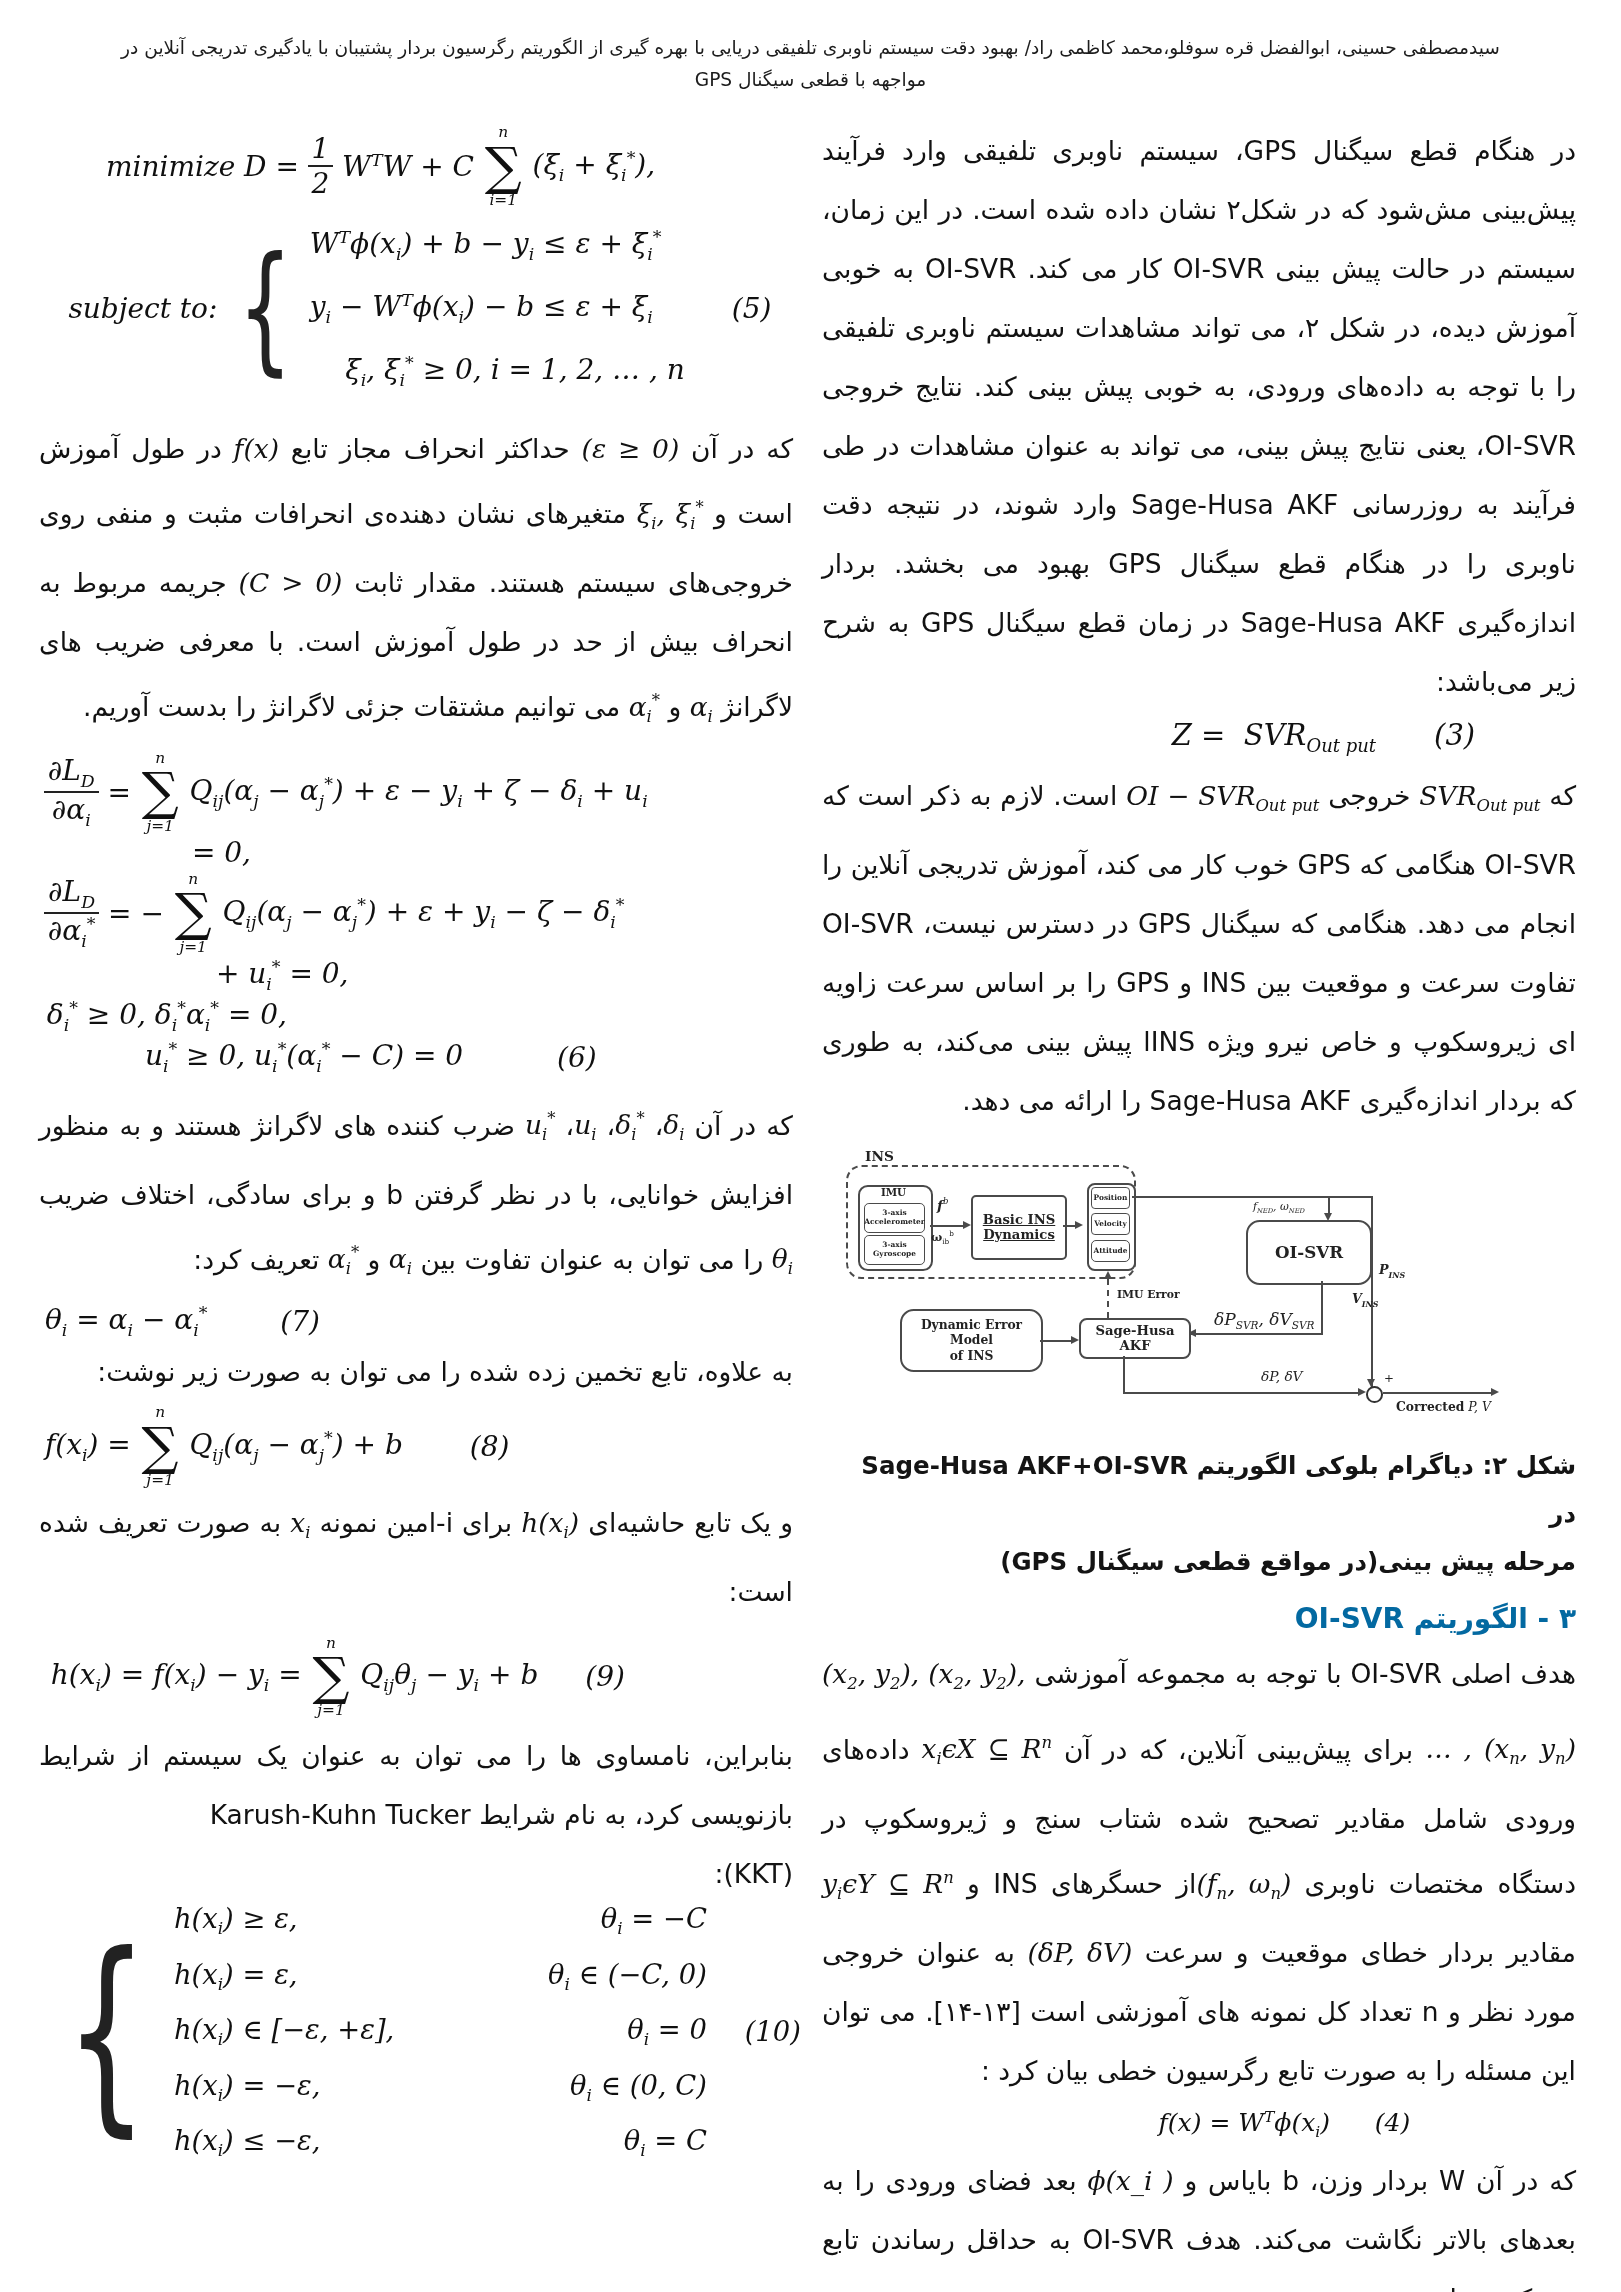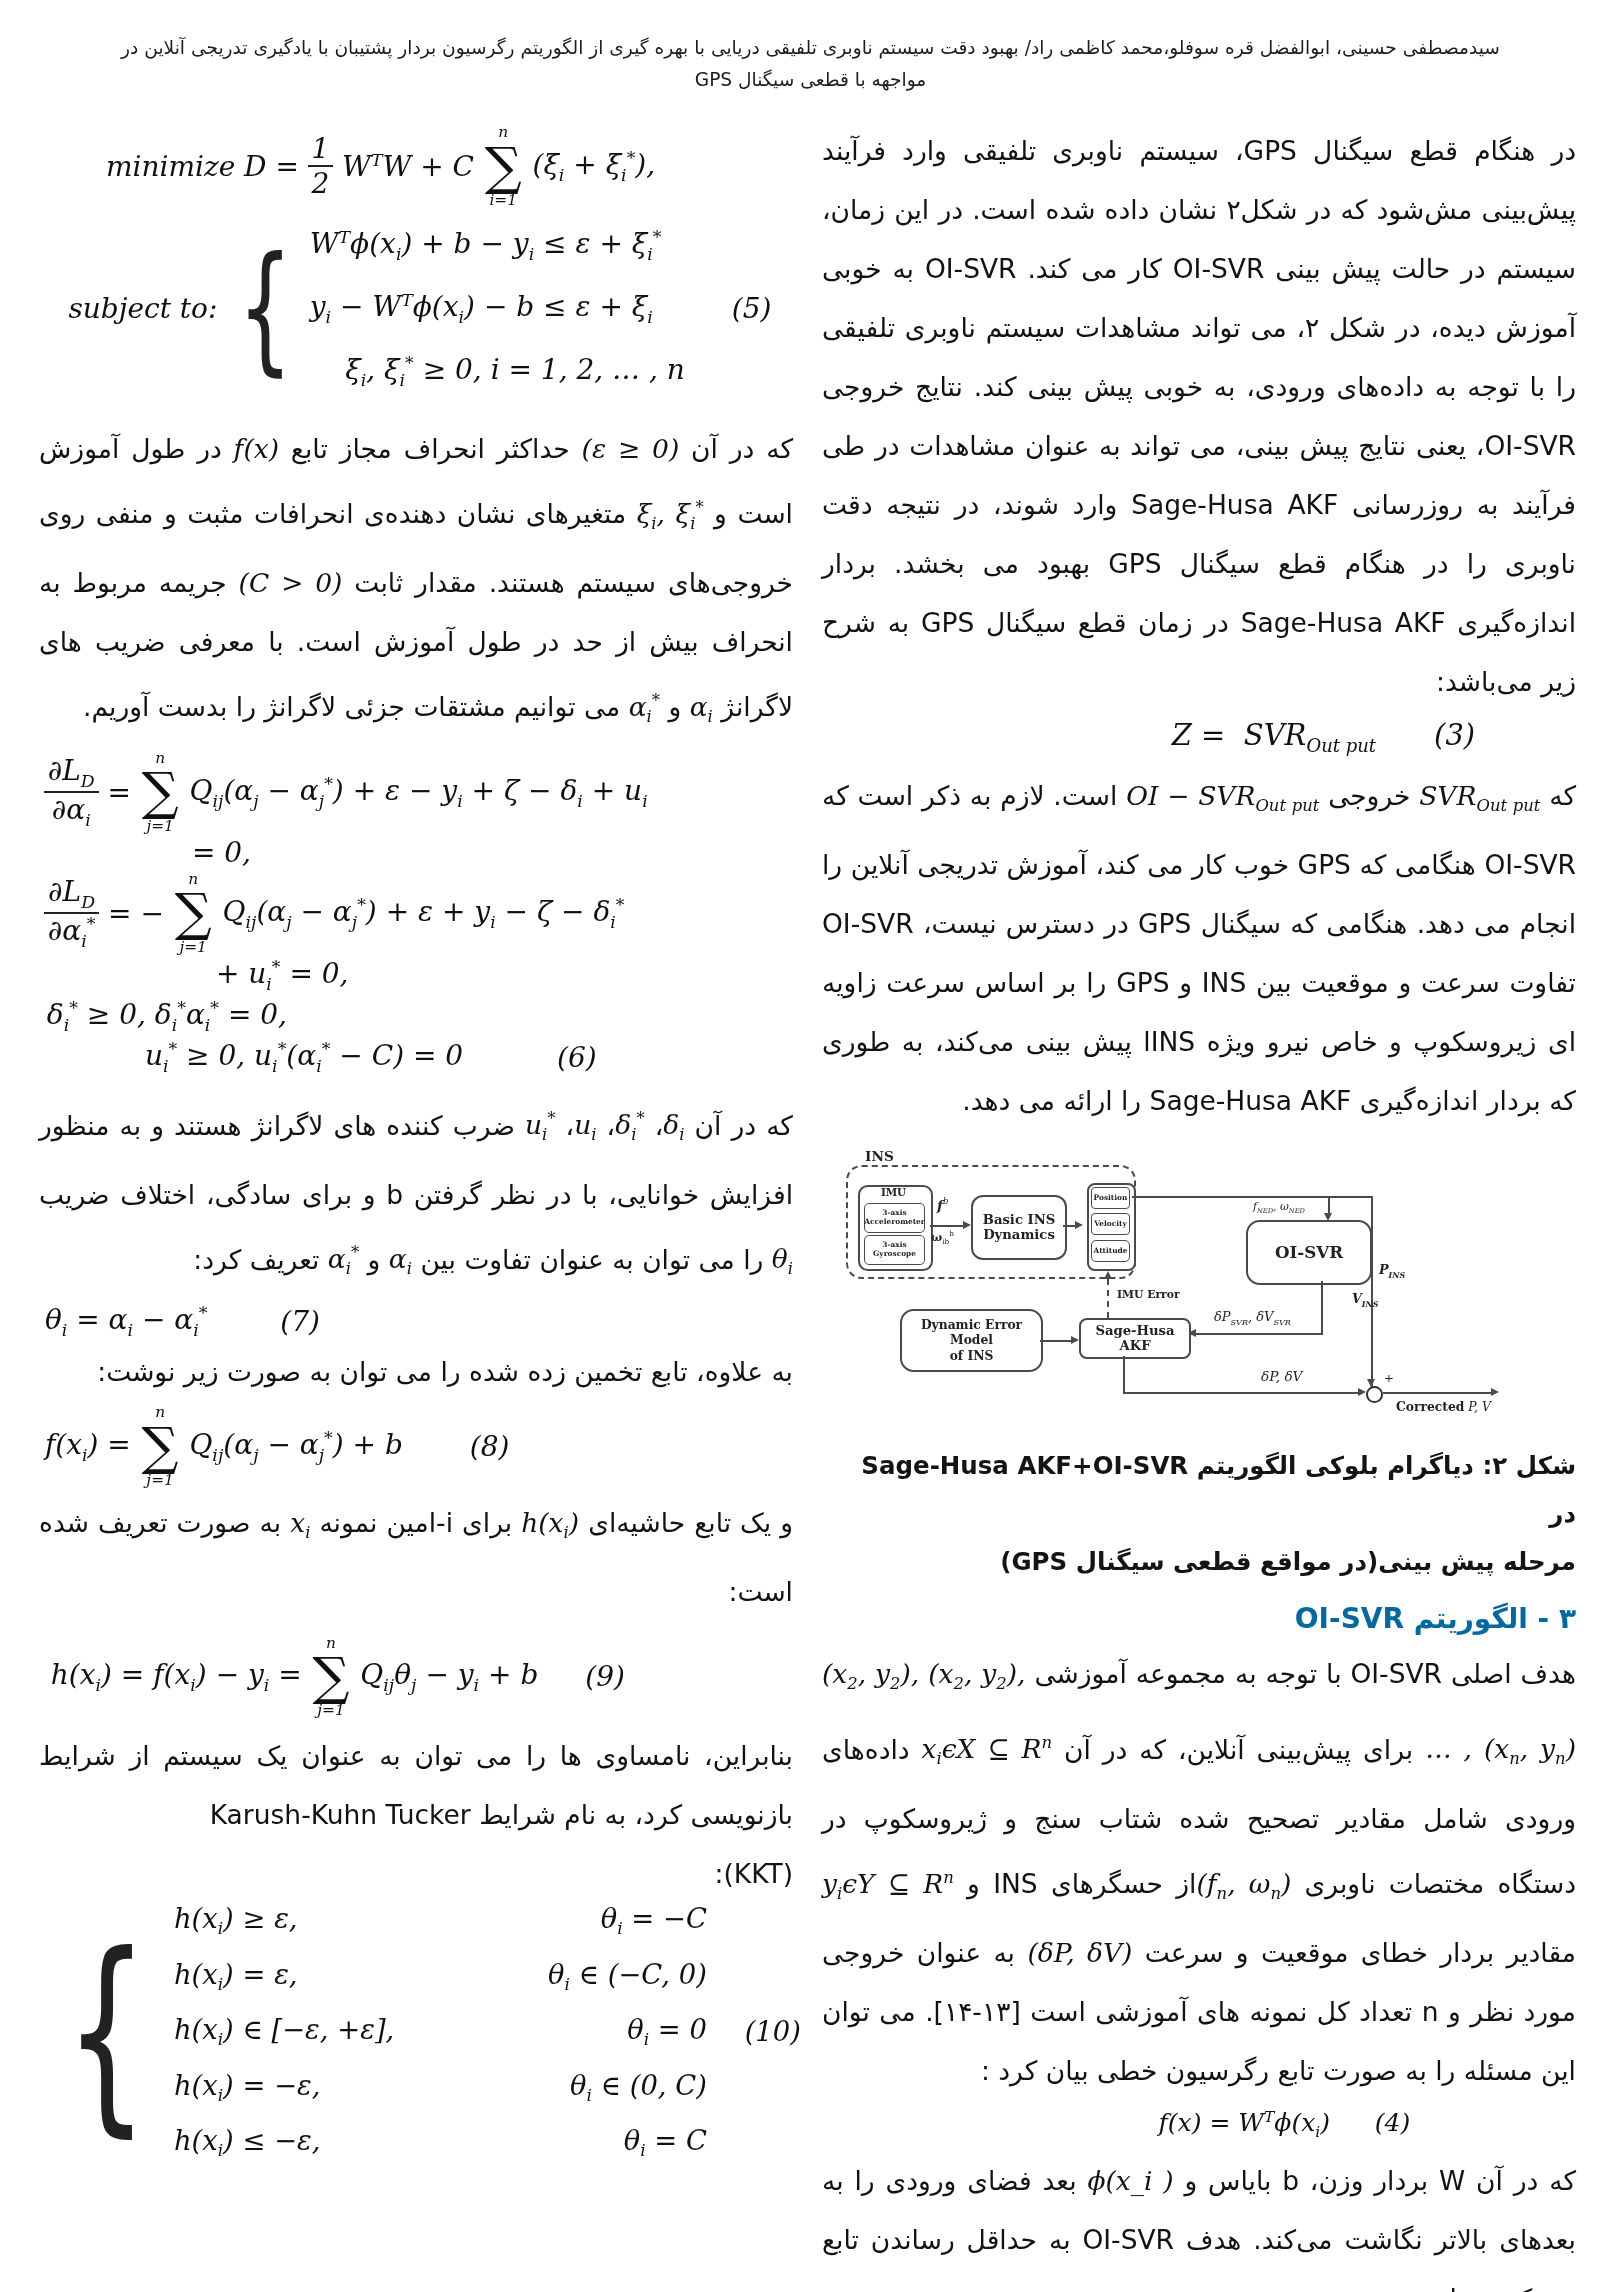--- a/index.html
+++ b/index.html
@@ -85,21 +85,21 @@
         <div class="bx" style="left:32px;top:45px;width:71px;height:82px;border-radius:9.8px;"></div>
         <div class="lb" style="left:32px;top:46px;width:71px;text-align:center;font-size:10.3px;font-weight:bold;">IMU</div>
         <div class="bx smallbx" style="left:38px;top:63px;width:59px;height:28px;border-width:1.5px;border-radius:4.9px;">3-axis Accelerometer</div>
         <div class="bx smallbx" style="left:38px;top:95px;width:59px;height:28px;border-width:1.5px;border-radius:4.9px;">3-axis Gyroscope</div>
 
         <div class="ln" style="left:104px;top:85px;width:35px;height:2px;"></div>
         <div class="ah r" style="left:137px;top:81px;"></div>
         <div class="lb" style="left:111px;top:56px;font-size:13.7px;font-style:italic;"><b>f</b><sup>b</sup></div>
         <div class="lb" style="left:105px;top:89px;font-size:11.8px;"><b>ω</b><sub>ib</sub><sup>b</sup></div>
 
-        <div class="bx" style="left:145px;top:55px;width:92px;height:61px;border-radius:12px;font-size:13.2px;font-weight:bold;">Basic INS Dynamics</div>
+        <div class="bx" style="left:145px;top:55px;width:92px;height:61px;border-radius:5px;font-size:13.2px;font-weight:bold;text-decoration:underline;">Basic INS Dynamics</div>
         <div class="ln" style="left:237px;top:85px;width:13.7px;height:2px;"></div>
         <div class="ah r" style="left:249px;top:81px;"></div>
 
         <div class="bx" style="left:261px;top:43px;width:45px;height:84px;border-radius:7.8px;"></div>
         <div class="bx smallbx" style="left:265px;top:47px;width:37px;height:19.6px;border-width:1.5px;border-radius:3.9px;">Position</div>
         <div class="bx smallbx" style="left:265px;top:73px;width:37px;height:19.6px;border-width:1.5px;border-radius:3.9px;">Velocity</div>
         <div class="bx smallbx" style="left:265px;top:100px;width:37px;height:19.6px;border-width:1.5px;border-radius:5px;">Attitude</div>
 
         <div class="ln" style="left:306px;top:56px;width:241px;height:2px;"></div>
         <div class="ln" style="left:545px;top:56px;width:2px;height:192px;"></div>
@@ -109,21 +109,21 @@
         <div class="ln" style="left:502px;top:58px;width:2px;height:17.6px;"></div>
         <div class="ah d" style="left:498px;top:73px;"></div>
 
         <div class="bx" style="left:420px;top:80px;width:122px;height:61px;border-radius:13.7px;font-size:16.7px;font-weight:bold;">OI-SVR</div>
         <div class="lb" style="left:553px;top:122px;font-size:12.7px;font-style:italic;font-weight:bold;">P<sub>INS</sub></div>
         <div class="lb" style="left:526px;top:151px;font-size:12.7px;font-style:italic;font-weight:bold;">V<sub>INS</sub></div>
 
         <div class="ln" style="left:495px;top:141px;width:2px;height:54px;"></div>
         <div class="ln" style="left:365px;top:193px;width:132px;height:2px;"></div>
         <div class="ah l" style="left:362px;top:189px;"></div>
-        <div class="lb" style="left:388px;top:169px;font-size:13px;font-style:italic;">δP<sub>SVR</sub>, δV<sub>SVR</sub></div>
+        <div class="lb" style="left:388px;top:169px;font-size:17px;font-style:italic;">δP<sub>SVR</sub>, δV<sub>SVR</sub></div>
 
         <div class="bx" style="left:253px;top:178px;width:108px;height:37px;border-radius:7.8px;font-size:13.2px;font-weight:bold;">Sage-Husa AKF</div>
         <div class="bx" style="left:74px;top:169px;width:139px;height:59px;border-radius:13.7px;font-size:12.3px;font-weight:bold;line-height:1.3;">Dynamic Error Model<br>of INS</div>
         <div class="ln" style="left:214px;top:200px;width:35px;height:2px;"></div>
         <div class="ah r" style="left:245px;top:196px;"></div>
 
         <div class="dln" style="left:281px;top:139px;height:39px;"></div>
         <div class="ah u" style="left:278px;top:131px;"></div>
         <div class="lb" style="left:291px;top:148px;font-size:10.8px;font-weight:bold;">IMU Error</div>
 

